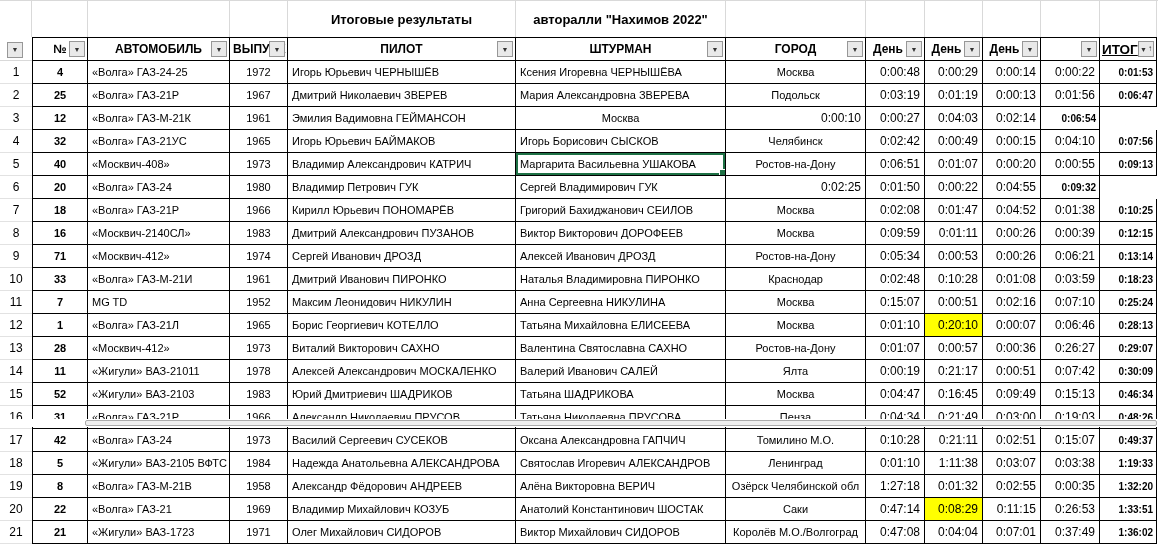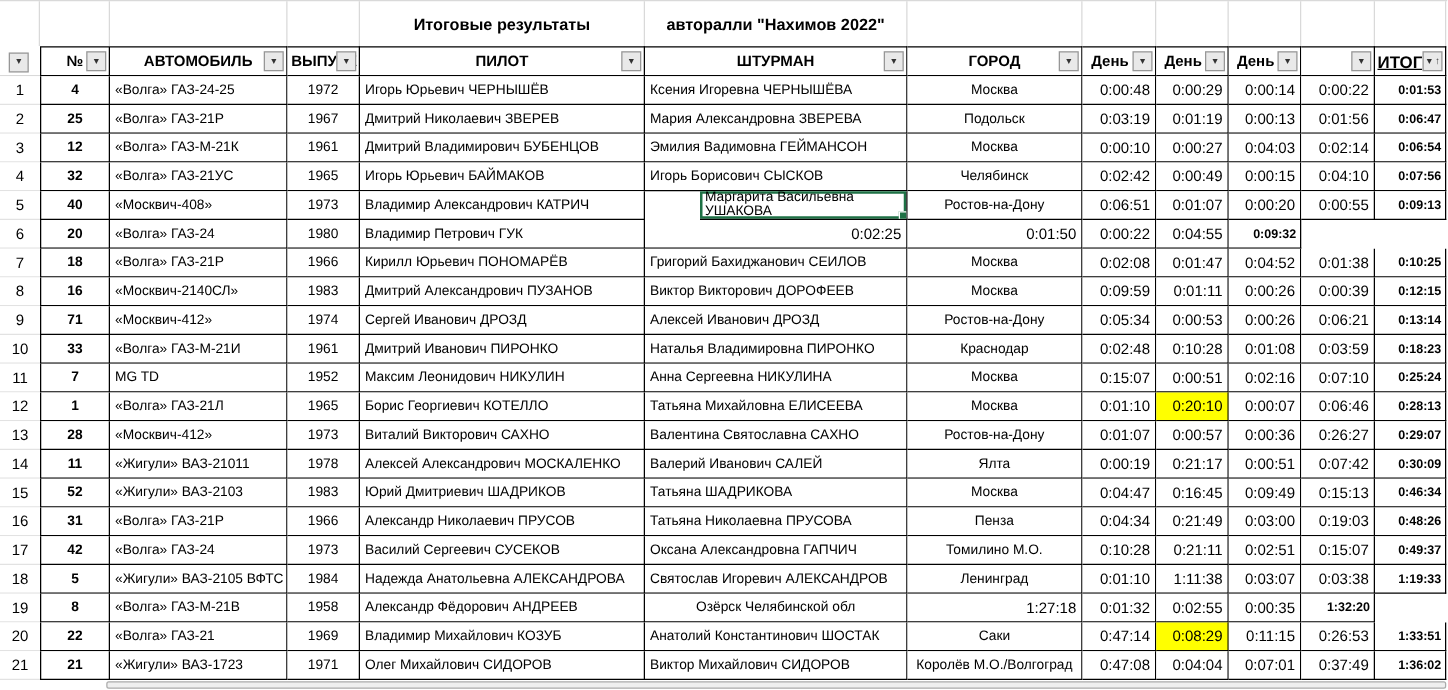--- a/index.html
+++ b/index.html
@@ -1,18 +1,18 @@
 <!DOCTYPE html>
 <html><head>
 <meta charset="utf-8">
 <style>
   * { box-sizing: border-box; margin: 0; padding: 0; }
   html, body { width: 1158px; height: 552px; overflow: hidden; background: #fff;
     font-family: "Liberation Sans", sans-serif; color: #000; }
-  .sheet { position: relative; width: 1158px; height: 552px; background: #fff; }
+  .sheet { position: relative; width: 1158px; height: 427px; background: #fff; }
 
   .grid-row { display: grid;
     grid-template-columns: 32px 56px 142px 58px 228px 210px 140px 59px 58px 58px 59px 57px; }
 
   
   .title-row { height: 37px; border-top: 1px solid #d9d9d9; }
   .title-cell { border-right: 1px solid #d9d9d9; display: flex; align-items: center;
     justify-content: center; font-weight: bold; font-size: 13px; white-space: nowrap; overflow: visible; }
 
   
@@ -43,21 +43,21 @@
   .cell.c-num { justify-content: center; font-weight: bold; }
   .cell.c-car { padding-left: 4px; white-space: nowrap; }
   .cell.c-year { justify-content: center; }
   .cell.c-pilot { padding-left: 4px; white-space: nowrap; }
   .cell.c-nav { padding-left: 4px; line-height: 11px; }
   .cell.c-city { justify-content: center; text-align: center; line-height: 11px; }
   .cell.c-time { justify-content: flex-end; padding-right: 4px; font-size: 12px; }
   .cell.c-total { justify-content: flex-end; padding-right: 3px; font-size: 10px; font-weight: bold; }
 
   .cell.hl { background: #ffff00; }
-  .cell.sel { box-shadow: inset 0 0 0 2px #1e7145; z-index: 3; margin-left: 44px; }
+  .cell.sel { box-shadow: inset 0 0 0 2px #1e7145; z-index: 3; }
   .cell.sel::after { content: ""; position: absolute; right: -1px; bottom: -1px; width: 5px;
     height: 5px; background: #1e7145; border: 1px solid #fff; z-index: 4; }
 
   
   .scroll-area { position: absolute; left: 0; bottom: 0; width: 1158px; height: 8px; background: #fff; }
   .scroll-thumb { position: absolute; left: 85px; right: 1px; top: 1px; height: 6px;
     background: #efefef; border: 1px solid #ababab; border-radius: 2px; cursor: pointer; }
 </style>
 </head>
 <body>
@@ -159,21 +159,20 @@
       <div class="cell c-time">0:01:19</div>
       <div class="cell c-time">0:00:13</div>
       <div class="cell c-time">0:01:56</div>
       <div class="cell c-total">0:06:47</div>
     </div>
       <div class="grid-row data-row">
       <div class="cell gutter">3</div>
       <div class="cell c-num first">12</div>
       <div class="cell c-car">«Волга» ГАЗ-М-21К</div>
       <div class="cell c-year">1961</div>
-      <div class="cell c-pilot">Дмитрий Владимирович БУБЕНЦОВ</div>
       <div class="cell c-nav">Эмилия Вадимовна ГЕЙМАНСОН</div>
       <div class="cell c-city">Москва</div>
       <div class="cell c-time">0:00:10</div>
       <div class="cell c-time">0:00:27</div>
       <div class="cell c-time">0:04:03</div>
       <div class="cell c-time">0:02:14</div>
       <div class="cell c-total">0:06:54</div>
     </div>
       <div class="grid-row data-row">
       <div class="cell gutter">4</div>
@@ -202,20 +201,21 @@
       <div class="cell c-time">0:00:20</div>
       <div class="cell c-time">0:00:55</div>
       <div class="cell c-total">0:09:13</div>
     </div>
       <div class="grid-row data-row">
       <div class="cell gutter">6</div>
       <div class="cell c-num first">20</div>
       <div class="cell c-car">«Волга» ГАЗ-24</div>
       <div class="cell c-year">1980</div>
       <div class="cell c-pilot">Владимир Петрович ГУК</div>
+      <div class="cell c-nav">Сергей Владимирович ГУК</div>
       <div class="cell c-time">0:02:25</div>
       <div class="cell c-time">0:01:50</div>
       <div class="cell c-time">0:00:22</div>
       <div class="cell c-time">0:04:55</div>
       <div class="cell c-total">0:09:32</div>
     </div>
       <div class="grid-row data-row">
       <div class="cell gutter">7</div>
       <div class="cell c-num first">18</div>
       <div class="cell c-car">«Волга» ГАЗ-21Р</div>
@@ -382,20 +382,21 @@
       <div class="cell c-time">0:03:07</div>
       <div class="cell c-time">0:03:38</div>
       <div class="cell c-total">1:19:33</div>
     </div>
       <div class="grid-row data-row">
       <div class="cell gutter">19</div>
       <div class="cell c-num first">8</div>
       <div class="cell c-car">«Волга» ГАЗ-М-21В</div>
       <div class="cell c-year">1958</div>
       <div class="cell c-pilot">Александр Фёдорович АНДРЕЕВ</div>
+      <div class="cell c-nav">Алёна Викторовна ВЕРИЧ</div>
       <div class="cell c-city">Озёрск Челябинской обл</div>
       <div class="cell c-time">1:27:18</div>
       <div class="cell c-time">0:01:32</div>
       <div class="cell c-time">0:02:55</div>
       <div class="cell c-time">0:00:35</div>
       <div class="cell c-total">1:32:20</div>
     </div>
       <div class="grid-row data-row">
       <div class="cell gutter">20</div>
       <div class="cell c-num first">22</div>

